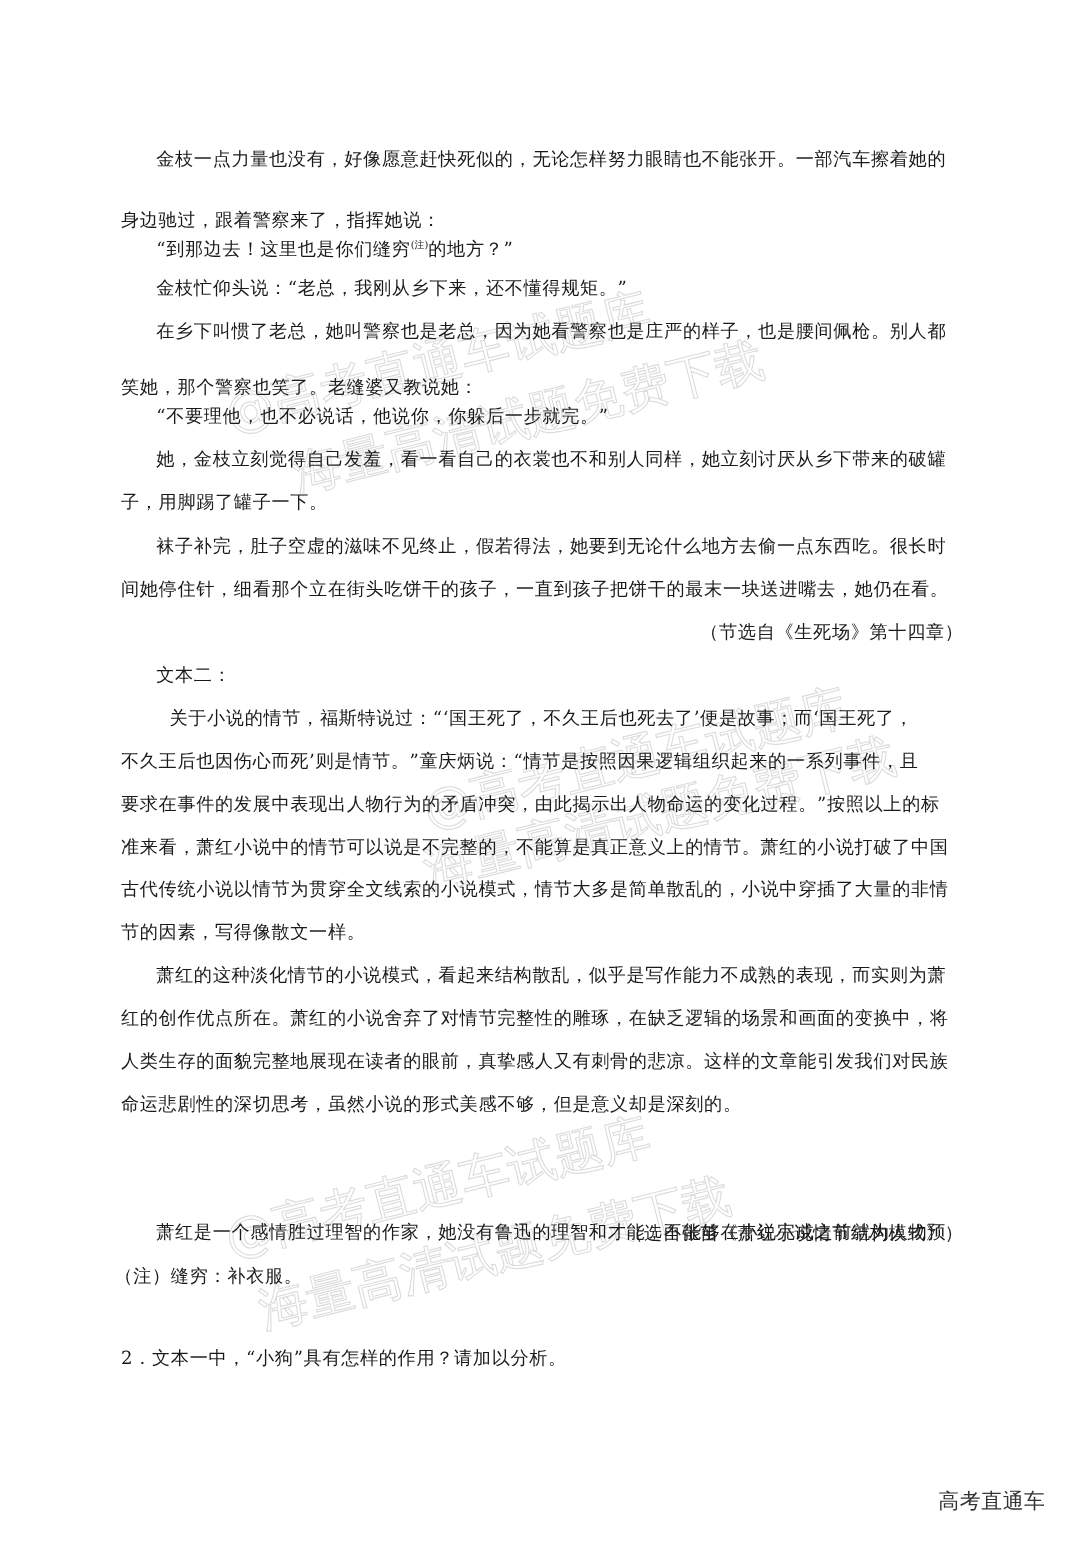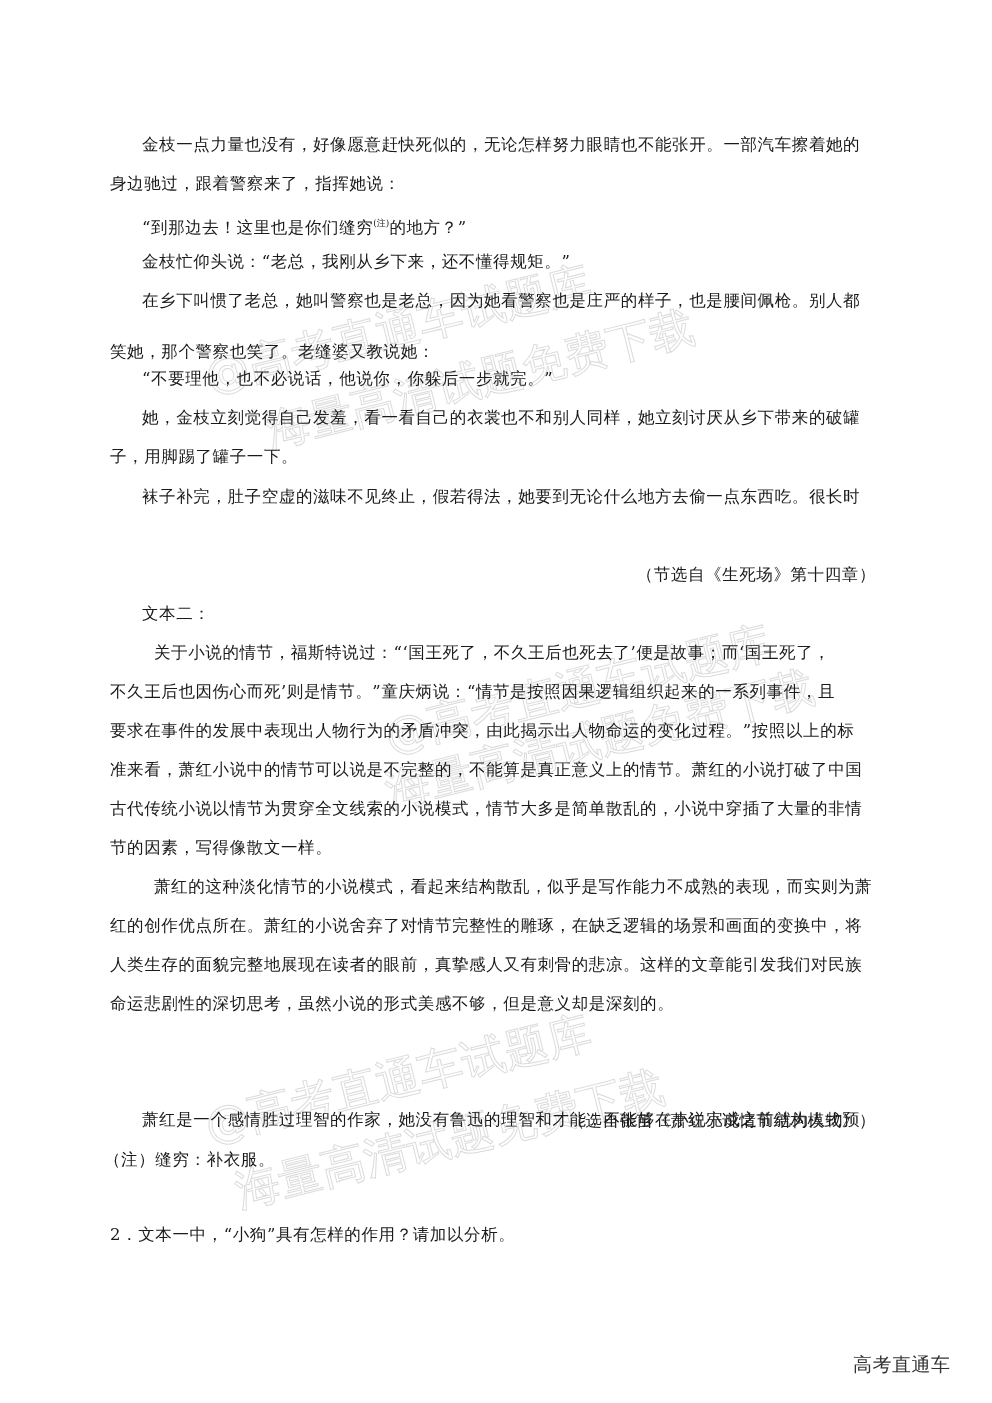--- a/index.html
+++ b/index.html
@@ -32,50 +32,51 @@
 <div class="page">
 
   <div class="watermark" style="left:200px; top:300px;">@高考直通车试题库</div>
   <div class="watermark" style="left:260px; top:350px;">海量高清试题免费下载</div>
   <div class="watermark" style="left:380px; top:660px;">@高考直通车试题库</div>
   <div class="watermark" style="left:380px; top:710px;">海量高清试题免费下载</div>
   <div class="watermark" style="left:200px; top:1050px;">@高考直通车试题库</div>
   <div class="watermark" style="left:230px; top:1110px;">海量高清试题免费下载</div>
 
   <div class="line indent" style="top:135px;">金枝一点力量也没有，好像愿意赶快死似的，无论怎样努力眼睛也不能张开。一部汽车擦着她的</div>
-  <div class="line flush" style="top:174px;text-align:right;">身边驰过，跟着警察来了，指挥她说：</div>
+  <div class="line flush" style="top:190px;text-align:right;">身边驰过，跟着警察来了，指挥她说：</div>
 
   <div class="line indent" style="top:213px;">
     <span>“到那边去！这里也是你们缝穷</span><span class="sup">(注)</span><span>的地方？”</span>
   </div>
 
   <div class="line indent" style="top:252px;">金枝忙仰头说：“老总，我刚从乡下来，还不懂得规矩。”</div>
 
   <div class="line indent" style="top:291px;">在乡下叫惯了老总，她叫警察也是老总，因为她看警察也是庄严的样子，也是腰间佩枪。别人都</div>
   <div class="line flush" style="top:342px;">笑她，那个警察也笑了。老缝婆又教说她：</div>
 
   <div class="line indent" style="top:369px;">“不要理他，也不必说话，他说你，你躲后一步就完。”</div>
 
   <div class="line indent" style="top:408px;">她，金枝立刻觉得自己发羞，看一看自己的衣裳也不和别人同样，她立刻讨厌从乡下带来的破罐</div>
   <div class="line flush" style="top:447px;">子，用脚踢了罐子一下。</div>
 
   <div class="line indent" style="top:487px;">袜子补完，肚子空虚的滋味不见终止，假若得法，她要到无论什么地方去偷一点东西吃。很长时</div>
+  <div class="line flush" style="top:526px;">间她停住针，细看那个立在街头吃饼干的孩子，一直到孩子把饼干的最末一块送进嘴去，她仍在看。</div>
 
   <div class="line right" style="top:565px;">（节选自《生死场》第十四章）</div>
 
   <div class="line indent" style="top:604px;">文本二：</div>
 
   <div class="line indent" style="top:643px;margin-left:12px;">关于小说的情节，福斯特说过：“‘国王死了，不久王后也死去了’便是故事；而‘国王死了，</div>
   <div class="line flush" style="top:682px;">不久王后也因伤心而死’则是情节。”童庆炳说：“情节是按照因果逻辑组织起来的一系列事件，且</div>
   <div class="line flush" style="top:721px;">要求在事件的发展中表现出人物行为的矛盾冲突，由此揭示出人物命运的变化过程。”按照以上的标</div>
   <div class="line flush" style="top:760px;">准来看，萧红小说中的情节可以说是不完整的，不能算是真正意义上的情节。萧红的小说打破了中国</div>
   <div class="line flush" style="top:799px;">古代传统小说以情节为贯穿全文线索的小说模式，情节大多是简单散乱的，小说中穿插了大量的非情</div>
   <div class="line flush" style="top:838px;">节的因素，写得像散文一样。</div>
 
-  <div class="line indent" style="top:877px;margin-left:12px;">萧红的这种淡化情节的小说模式，看起来结构散乱，似乎是写作能力不成熟的表现，而实则为萧</div>
+  <div class="line indent" style="top:877px;">萧红的这种淡化情节的小说模式，看起来结构散乱，似乎是写作能力不成熟的表现，而实则为萧</div>
   <div class="line flush" style="top:916px;">红的创作优点所在。萧红的小说舍弃了对情节完整性的雕琢，在缺乏逻辑的场景和画面的变换中，将</div>
   <div class="line flush" style="top:955px;">人类生存的面貌完整地展现在读者的眼前，真挚感人又有刺骨的悲凉。这样的文章能引发我们对民族</div>
   <div class="line flush" style="top:994px;">命运悲剧性的深切思考，虽然小说的形式美感不够，但是意义却是深刻的。</div>
 
   <div class="line indent" style="top:1079px;margin-top:31px;">萧红是一个感情胜过理智的作家，她没有鲁迅的理智和才能，不能够在小说完成之前就为人物预</div>
 
   <div class="line right" style="top:1111px;">（选自张苗《萧红小说情节结构模式》）</div>
 
   <div class="line" style="top:1150px; left:104px;">（注）缝穷：补衣服。</div>
 

